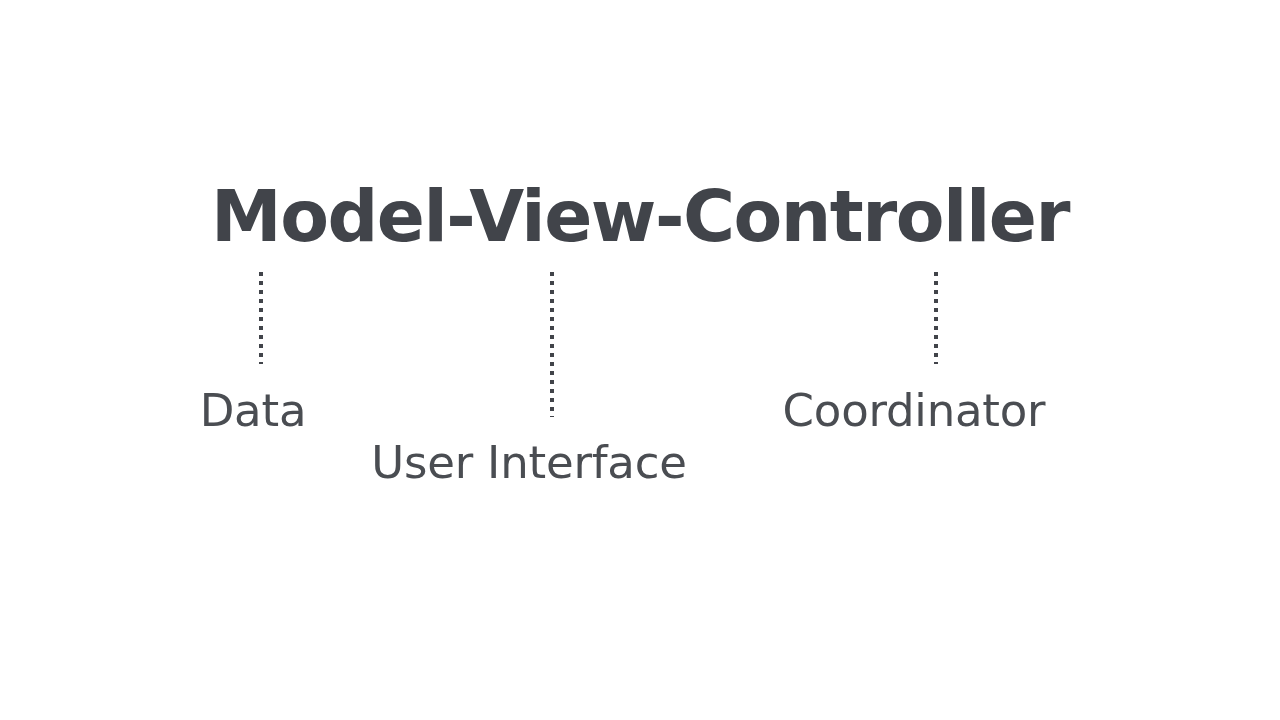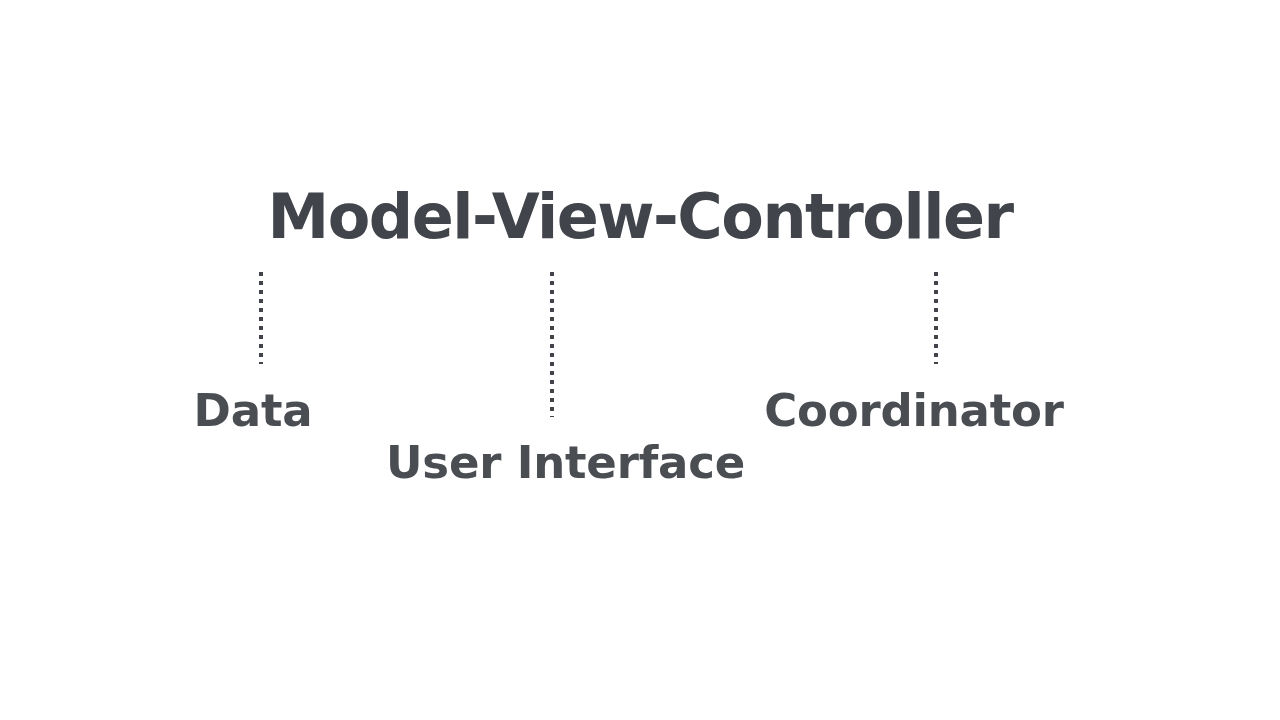--- a/index.html
+++ b/index.html
@@ -24,21 +24,21 @@
 
   
   .title {
     position: absolute;
     left: 0;
     top: 164px;
     width: 1280px;
     text-align: center;
     font-family: "DejaVu Sans", sans-serif;
     font-weight: 700;
-    font-size: 62px;
+    font-size: 71px;
     line-height: 105px;
     letter-spacing: -1.5px;
     color: #41444a;
     white-space: nowrap;
   }
 
   
   .connector {
     position: absolute;
     width: 4px;
@@ -52,30 +52,30 @@
     background-repeat: repeat-y;
   }
   .connector.c1 { left: 259px; top: 272px; height: 92px; }
   .connector.c2 { left: 550px; top: 272px; height: 145px; }
   .connector.c3 { left: 934px; top: 272px; height: 92px; }
 
   
   .leaf-label {
     position: absolute;
     font-family: "DejaVu Sans", sans-serif;
-    font-weight: 700;
+    font-weight: 400;
     font-size: 45px;
     line-height: 52px;
     letter-spacing: -0.2px;
     color: #4a4d52;
     white-space: nowrap;
     text-align: center;
   }
   .leaf-label.l1 { left: 53px;  top: 385px; width: 400px; }
-  .leaf-label.l2 { left: 345px; top: 437px; width: 400px; text-align: right; }
+  .leaf-label.l2 { left: 329px; top: 437px; width: 400px; }
   .leaf-label.l3 { left: 714px; top: 385px; width: 400px; }
 </style>
 </head>
 <body>
 
 <div class="slide">
 
   <div class="title">Model-View-Controller</div>
 
   <div class="connector c1"></div>

